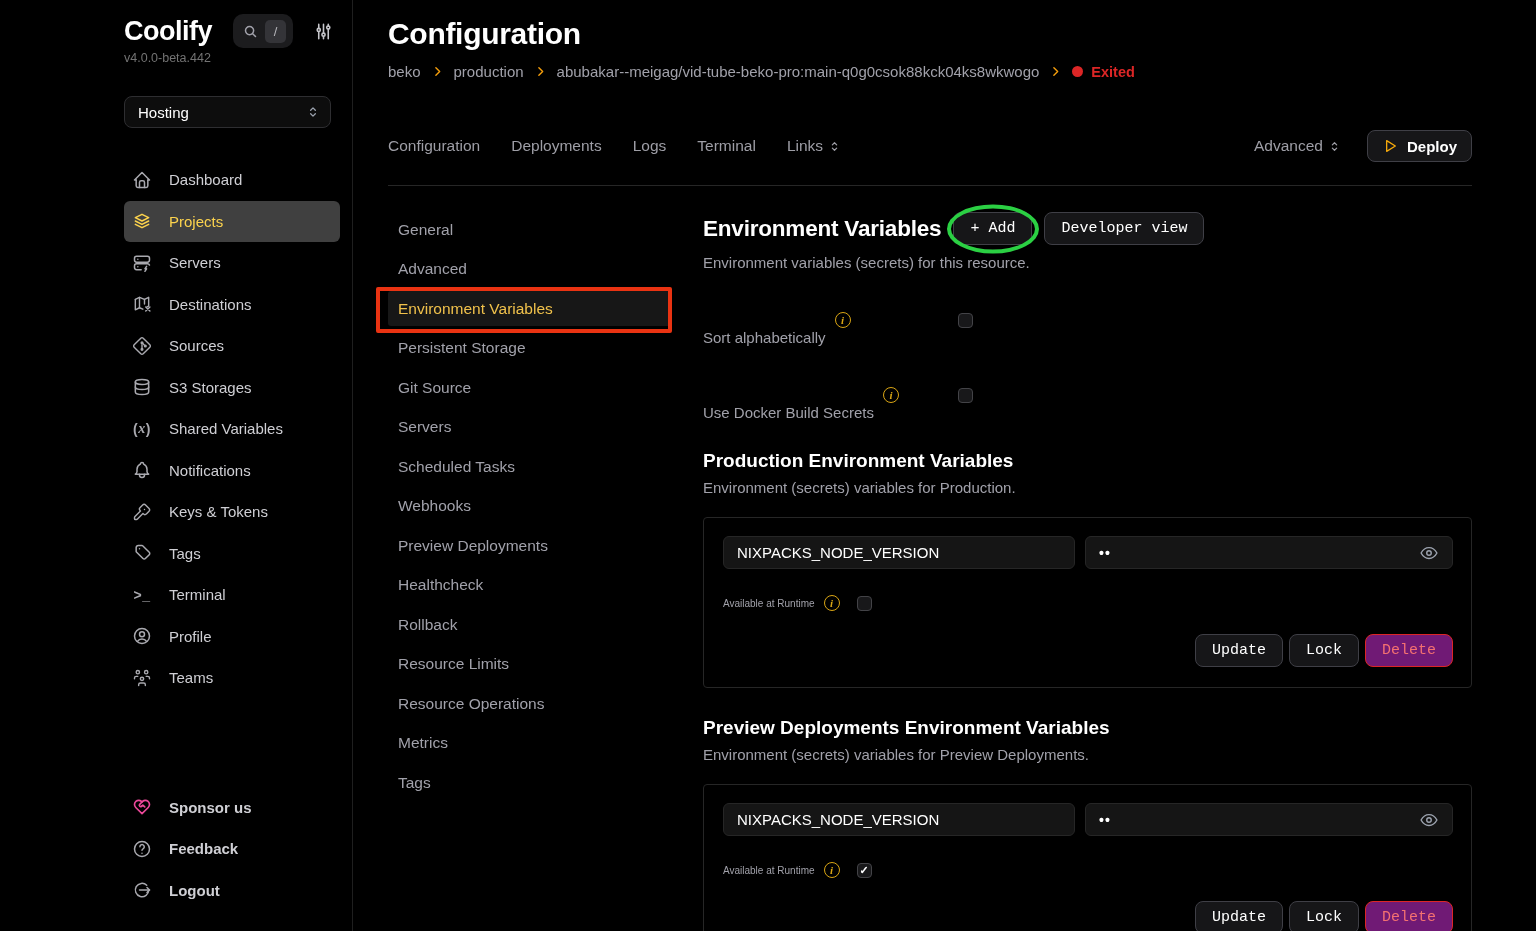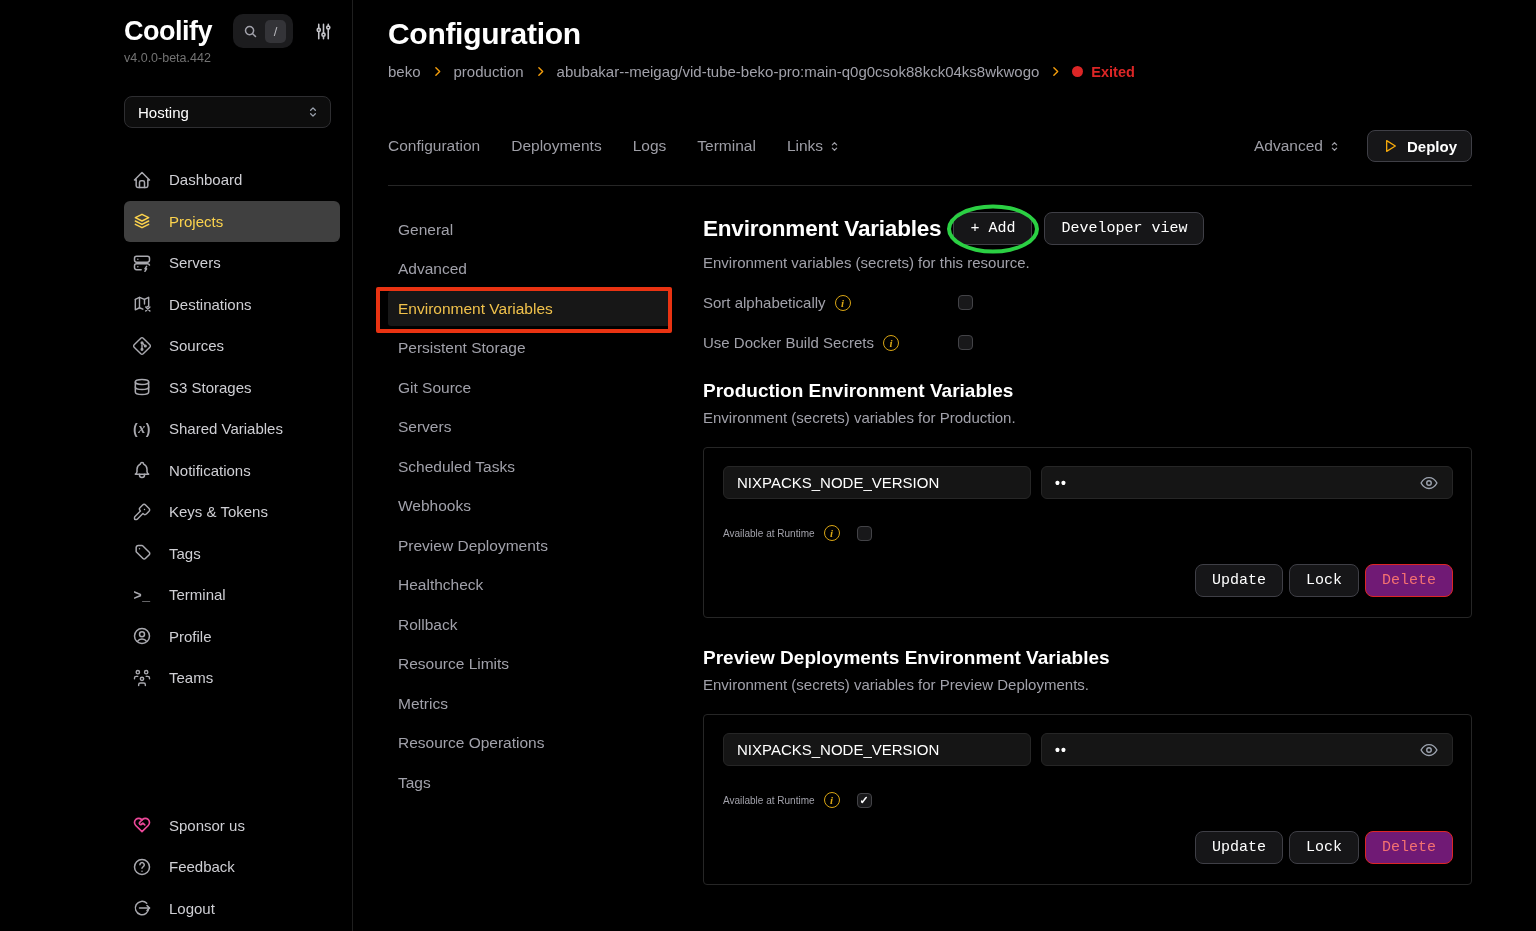--- a/index.html
+++ b/index.html
@@ -26,21 +26,21 @@
   .team-select { margin-top: 31px; width: 207px; height: 32px; background: #0d0d0d;
     border: 1px solid #2e2e31; border-radius: 8px; display: flex; align-items: center;
     justify-content: space-between; padding: 0 10px 0 13px; font-size: 15px; cursor: pointer; }
   .side-menu { margin-top: 31px; display: flex; flex-direction: column; }
   .s-item { display: flex; align-items: center; height: 41.5px; gap: 16px;
     padding: 0 10px 0 7px; border-radius: 6px; cursor: pointer; color: #cfcfd4; }
   .s-item .s-icon { color: #a9a9af; width: 22px; display: flex; justify-content: center; }
   .s-item.active { background: #404040; color: #fcd34d; }
   .s-item.active .s-icon { color: #fcd34d; }
   .s-label { font-size: 15px; }
-  .side-footer { position: absolute; left: 124px; right: 12px; bottom: 2px; }
+  .side-footer { position: absolute; left: 124px; right: 12px; bottom: 20px; font-weight: bold; }
   .icon-glyph { font-size: 14px; font-weight: 700; color: inherit; letter-spacing: 0.5px; }
   .icon-glyph i { font-family: "Liberation Serif", serif; font-style: italic; }
   .heart { color: #ec4899 !important; }
 
   
   .main { flex: 1; padding: 14px 64px 0 35px; }
   h1.page-title { font-size: 30px; font-weight: 700; letter-spacing: -0.3px; margin-top: 3px; }
   .breadcrumb { display: flex; align-items: center; gap: 10px; margin-top: 12px;
     font-size: 15px; color: #a1a1aa; }
   .crumb { cursor: pointer; }
@@ -78,39 +78,39 @@
     color: #fff; font-size: 15px; font-weight: 500; cursor: pointer;
     font-family: Liberation Mono, monospace; }
   .add-wrap { position: relative; }
   .annotation-green-circle { position: absolute; left: 50%; top: 50%;
     transform: translate(-50%, -50%); width: 92px; height: 49px; border: 4px solid #2bd043;
     border-radius: 50%; pointer-events: none; z-index: 5; }
   .desc { margin-top: 9px; font-size: 15px; color: #a1a1aa; }
 
   .toggle-row { display: flex; align-items: center; margin-top: 23px; }
   .toggle-label-wrap { display: flex; align-items: center; width: 255px; }
-  .toggle-label { font-size: 15px; color: #a1a1aa; }
+  .toggle-label { font-size: 15px; color: #a1a1aa; margin-top: 35px; }
   .info-icon { width: 16px; height: 16px; border: 1.5px solid #d9a514; border-radius: 50%;
     color: #d9a514; display: inline-flex; align-items: center; justify-content: center;
     margin-left: 9px; flex: none; font-family: "Liberation Serif", serif; }
   .info-icon::after { content: "i"; font-size: 11px; font-weight: 700; font-style: italic; }
   .checkbox { width: 15px; height: 15px; border: 1px solid #434347; border-radius: 4px;
     background: #18181a; cursor: pointer; flex: none; position: relative; }
   .checkbox.checked::after { content: "\2713"; position: absolute; inset: 0; color: #fff;
     font-size: 11px; font-weight: 700; display: flex; align-items: center; justify-content: center; }
 
   h3.sub-title { margin-top: 29px; font-size: 19px; font-weight: 700; }
   .sub-desc { margin-top: 7px; font-size: 15px; color: #a1a1aa; }
 
   .var-card { margin-top: 21px; border: 1px solid #262626; border-radius: 4px;
     padding: 18px 18px 20px 19px; }
   .inputs-row { display: flex; gap: 10px; }
   .txt-input { height: 33px; background: #151515; border: 1px solid #262626; border-radius: 6px;
     color: #fff; font-size: 15px; padding: 0 13px; font-family: "Liberation Sans", sans-serif; }
-  .name-input { width: 308px; flex: none; }
+  .name-input { width: 352px; flex: none; }
   .value-field { flex: 1; display: flex; align-items: center; justify-content: space-between;
     cursor: text; }
   .masked { font-weight: 700; letter-spacing: 1px; font-size: 14px; }
   .eye-btn { color: #9ca3af; background: none; border: none; cursor: pointer; padding: 0; }
   .runtime-row { display: flex; align-items: center; margin-top: 26px; }
   .runtime-row .checkbox { margin-left: 17px; }
   .runtime-label { font-size: 10px; color: #a1a1aa; }
   .card-buttons { display: flex; justify-content: flex-end; gap: 6px; margin-top: 23px; }
   .btn-danger { background: #701a75; border-color: #dc2626; color: #f47171; }
   .mt-section { margin-top: 30px; }
@@ -388,22 +388,22 @@
         <div class="sm-item active">Environment Variables</div>
         <div class="sm-item">Persistent Storage</div>
         <div class="sm-item">Git Source</div>
         <div class="sm-item">Servers</div>
         <div class="sm-item">Scheduled Tasks</div>
         <div class="sm-item">Webhooks</div>
         <div class="sm-item">Preview Deployments</div>
         <div class="sm-item">Healthcheck</div>
         <div class="sm-item">Rollback</div>
         <div class="sm-item">Resource Limits</div>
+        <div class="sm-item">Resource Operations</div>
         <div class="sm-item">Metrics</div>
-        <div class="sm-item">Resource Operations</div>
         <div class="sm-item">Tags</div>
       </nav>
 
       <section class="content">
         <div class="head-row">
           <h2 class="section-title">Environment Variables</h2>
           <span class="add-wrap">
             <button class="btn">+ Add</button>
             <span class="annotation-green-circle"></span>
           </span>

